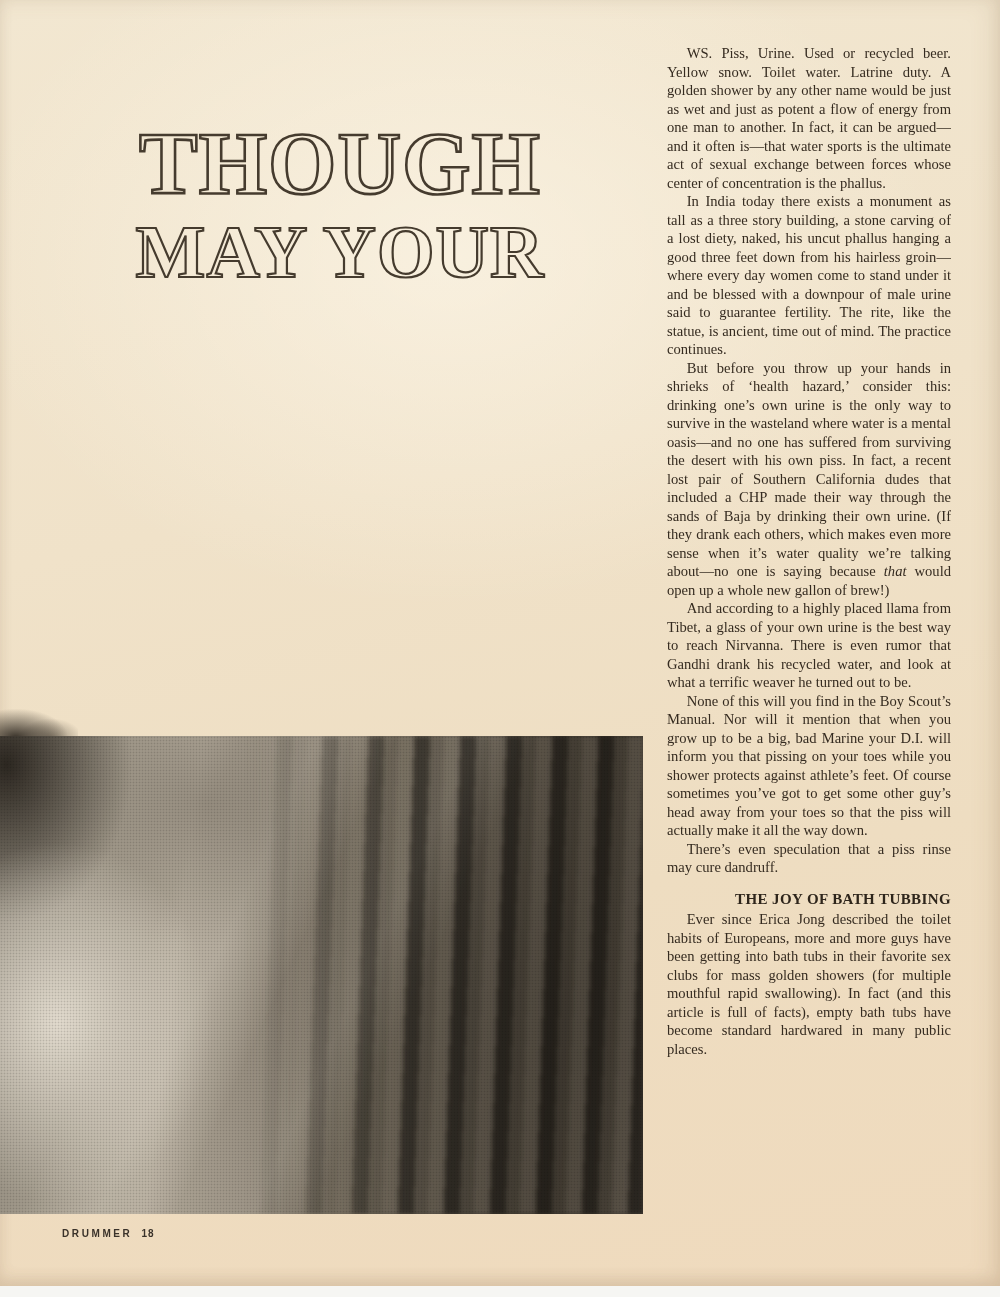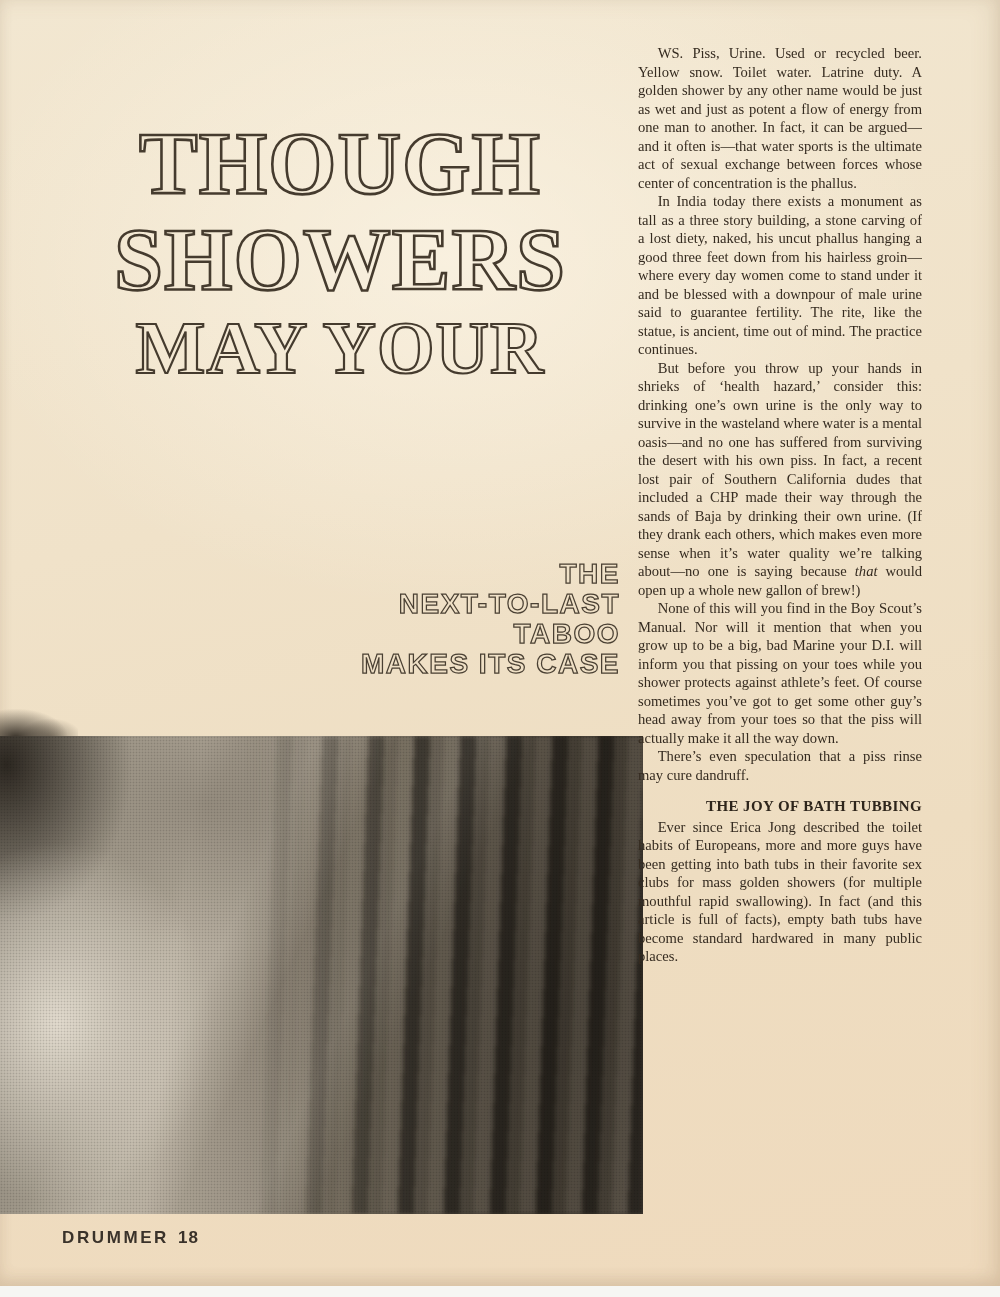--- a/index.html
+++ b/index.html
@@ -60,68 +60,62 @@
     background-size:3px 3px; opacity:.28; mix-blend-mode:multiply;
   }
   .photo-notch{
     position:absolute; left:0; top:699px; width:78px; height:40px;
     background:
       radial-gradient(ellipse 70px 38px at 20% 95%, rgba(40,34,27,.9), rgba(40,34,27,0) 75%),
       radial-gradient(ellipse 40px 26px at 65% 100%, rgba(60,52,42,.55), rgba(60,52,42,0) 80%);
   }
   
   .column{
-    position:absolute; left:638px; top:44px; width:284px; height:1190px;
+    position:absolute; left:667px; top:44px; width:284px; height:1190px;
     overflow:hidden;
     color:#352b20;
     font-size:14.6px; line-height:18.5px;
     text-align:justify;
   }
   .column p{margin:0; text-indent:1.35em;}
   .column h2{
     margin:13px 0 2px; text-align:right; text-indent:0;
     font-size:15px; letter-spacing:.4px; color:#2e251b; font-weight:bold;
   }
   
   .folio{
     position:absolute; left:62px; top:1228px;
     font-family:"Liberation Sans", sans-serif; font-weight:bold;
-    font-size:17px; letter-spacing:2.6px; color:#3a322a;
+    font-size:10px; letter-spacing:2.6px; color:#3a322a;
   }
   .folio .num{margin-left:9px; letter-spacing:1px;}
 </style>
 </head>
 <body>
 
 <div class="page">
 
   <header class="title-block">
     <div class="t-big">THOUGH</div>
-    <div class="t-big">SHOWERS</div>
     <div class="t-med">MAY YOUR</div>
   </header>
 
-  <div class="deck">
-    <div>THE</div>
-    <div>NEXT-TO-LAST</div>
-    <div>TABOO</div>
-    <div>MAKES ITS CASE</div>
-  </div>
 
   <div class="photo-notch"></div>
 
   <figure class="photo" style="margin:0">
     <div class="photo-streaks"></div>
     <div class="photo-grain"></div>
   </figure>
 
   <main class="column">
     <p>WS. Piss, Urine. Used or recycled beer. Yellow snow. Toilet water. Latrine duty. A golden shower by any other name would be just as wet and just as potent a flow of energy from one man to another. In fact, it can be argued—and it often is—that water sports is the ultimate act of sexual exchange between forces whose center of concentration is the phallus.</p>
     <p>In India today there exists a monument as tall as a three story building, a stone carving of a lost diety, naked, his uncut phallus hanging a good three feet down from his hairless groin—where every day women come to stand under it and be blessed with a downpour of male urine said to guarantee fertility. The rite, like the statue, is ancient, time out of mind. The practice continues.</p>
     <p><span>But before you throw up your hands in shrieks of ‘health hazard,’ consider this: drinking one’s own urine is the only way to survive in the wasteland where water is a mental oasis—and no one has suffered from surviving the desert with his own piss. In fact, a recent lost pair of Southern California dudes that included a CHP made their way through the sands of Baja by drinking their own urine. (If they drank each others, which makes even more sense when it’s water quality we’re talking about—no one is saying because </span><em>that</em><span> would open up a whole new gallon of brew!)</span></p>
+    <p>And according to a highly placed llama from Tibet, a glass of your own urine is the best way to reach Nirvanna. There is even rumor that Gandhi drank his recycled water, and look at what a terrific weaver he turned out to be.</p>
     <p>None of this will you find in the Boy Scout’s Manual. Nor will it mention that when you grow up to be a big, bad Marine your D.I. will inform you that pissing on your toes while you shower protects against athlete’s feet. Of course sometimes you’ve got to get some other guy’s head away from your toes so that the piss will actually make it all the way down.</p>
     <p>There’s even speculation that a piss rinse may cure dandruff.</p>
     <h2>THE JOY OF BATH TUBBING</h2>
     <p>Ever since Erica Jong described the toilet habits of Europeans, more and more guys have been getting into bath tubs in their favorite sex clubs for mass golden showers (for multiple mouthful rapid swallowing). In fact (and this article is full of facts), empty bath tubs have become standard hardwared in many public places.</p>
   </main>
 
   <footer class="folio">
     <span>DRUMMER</span><span class="num">18</span>
   </footer>
 

